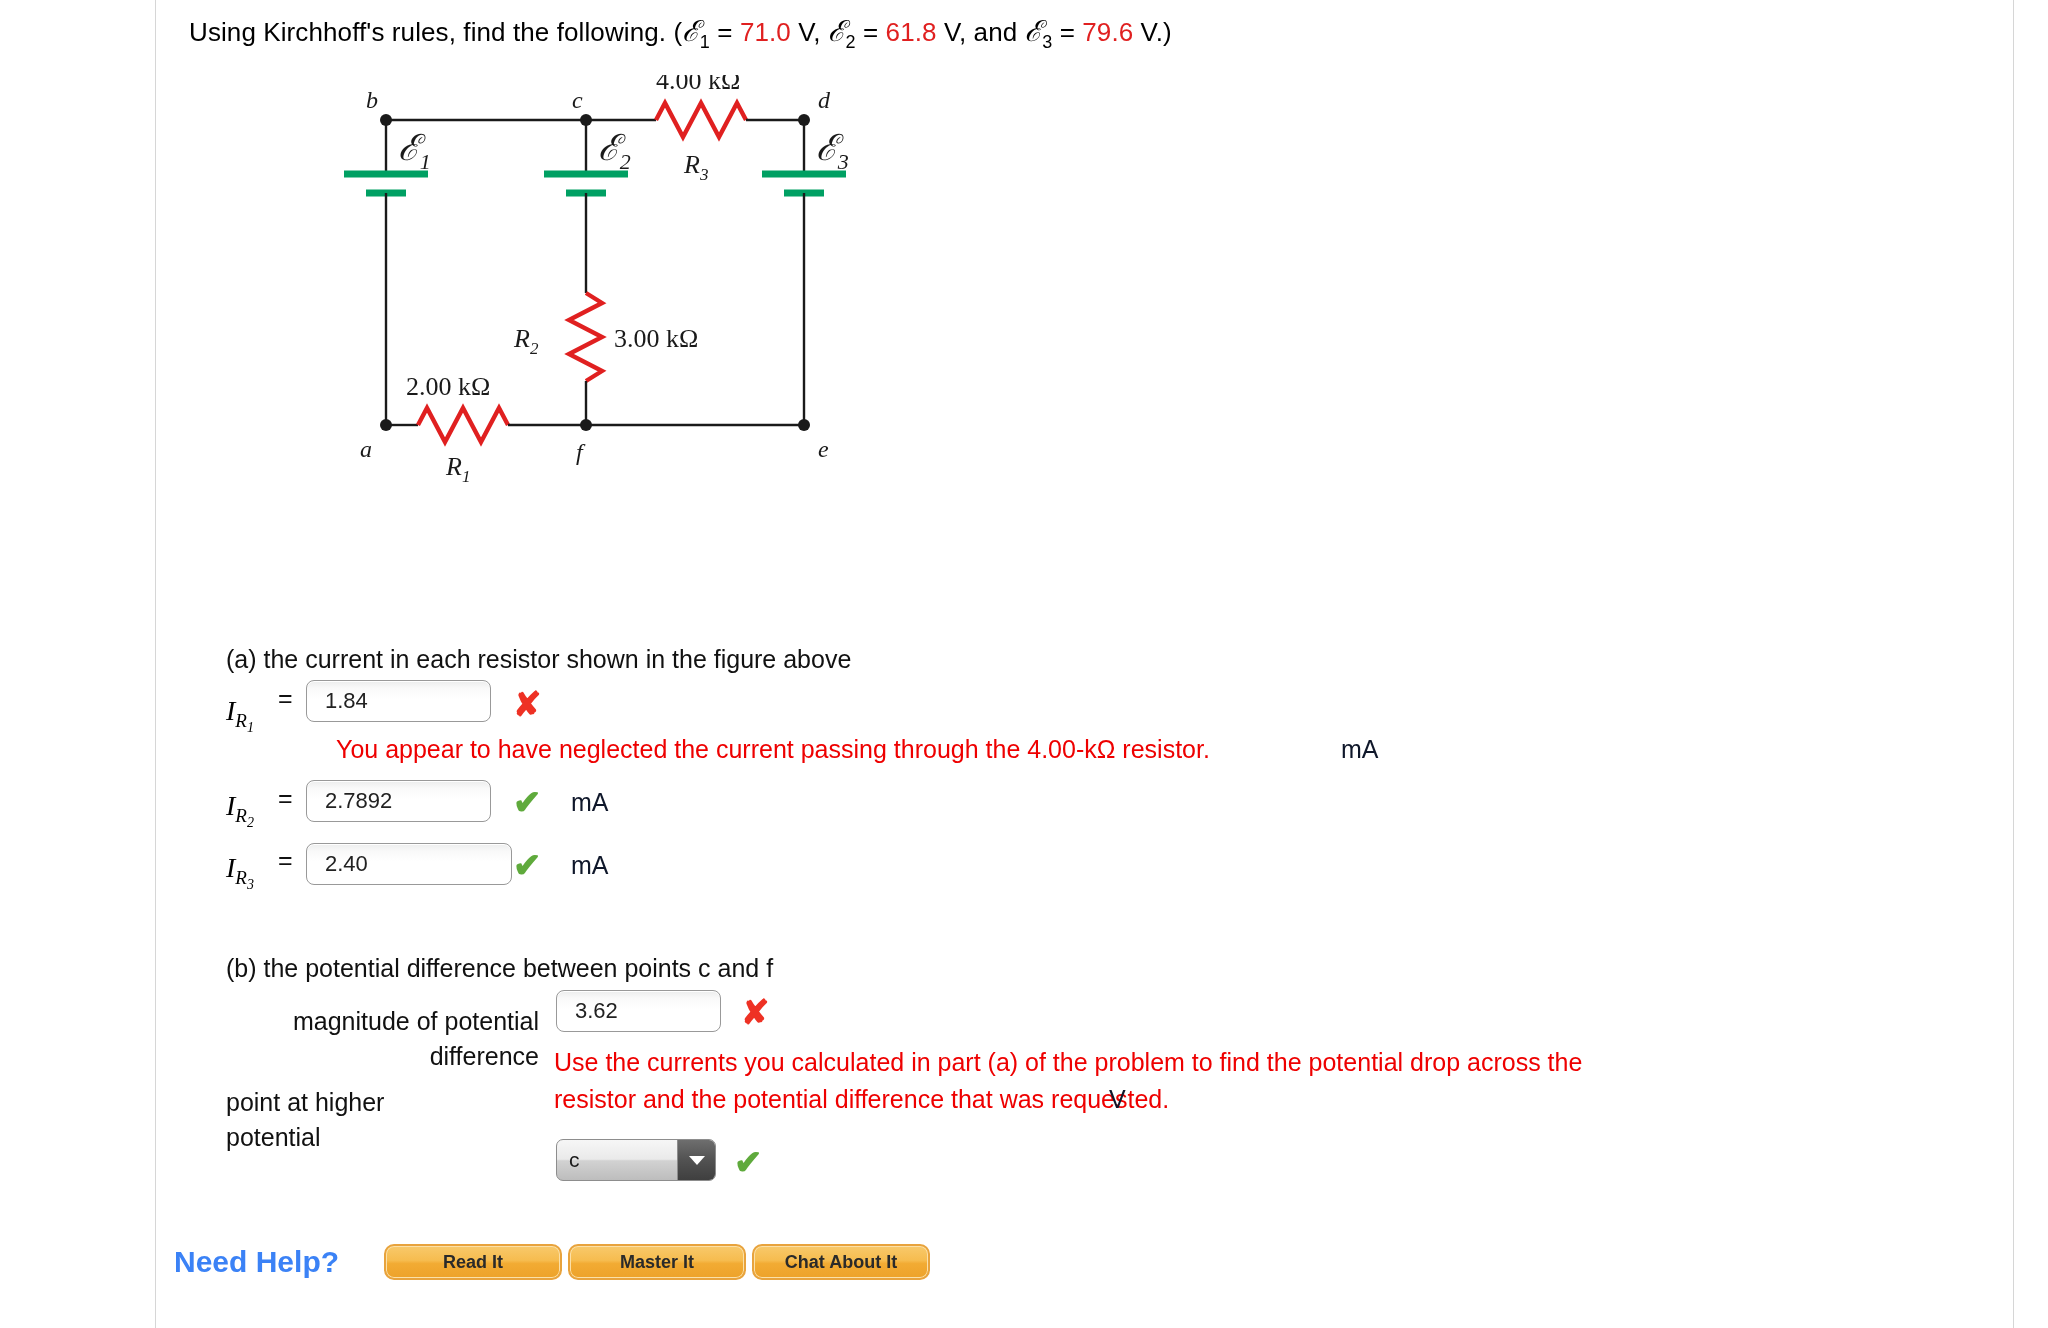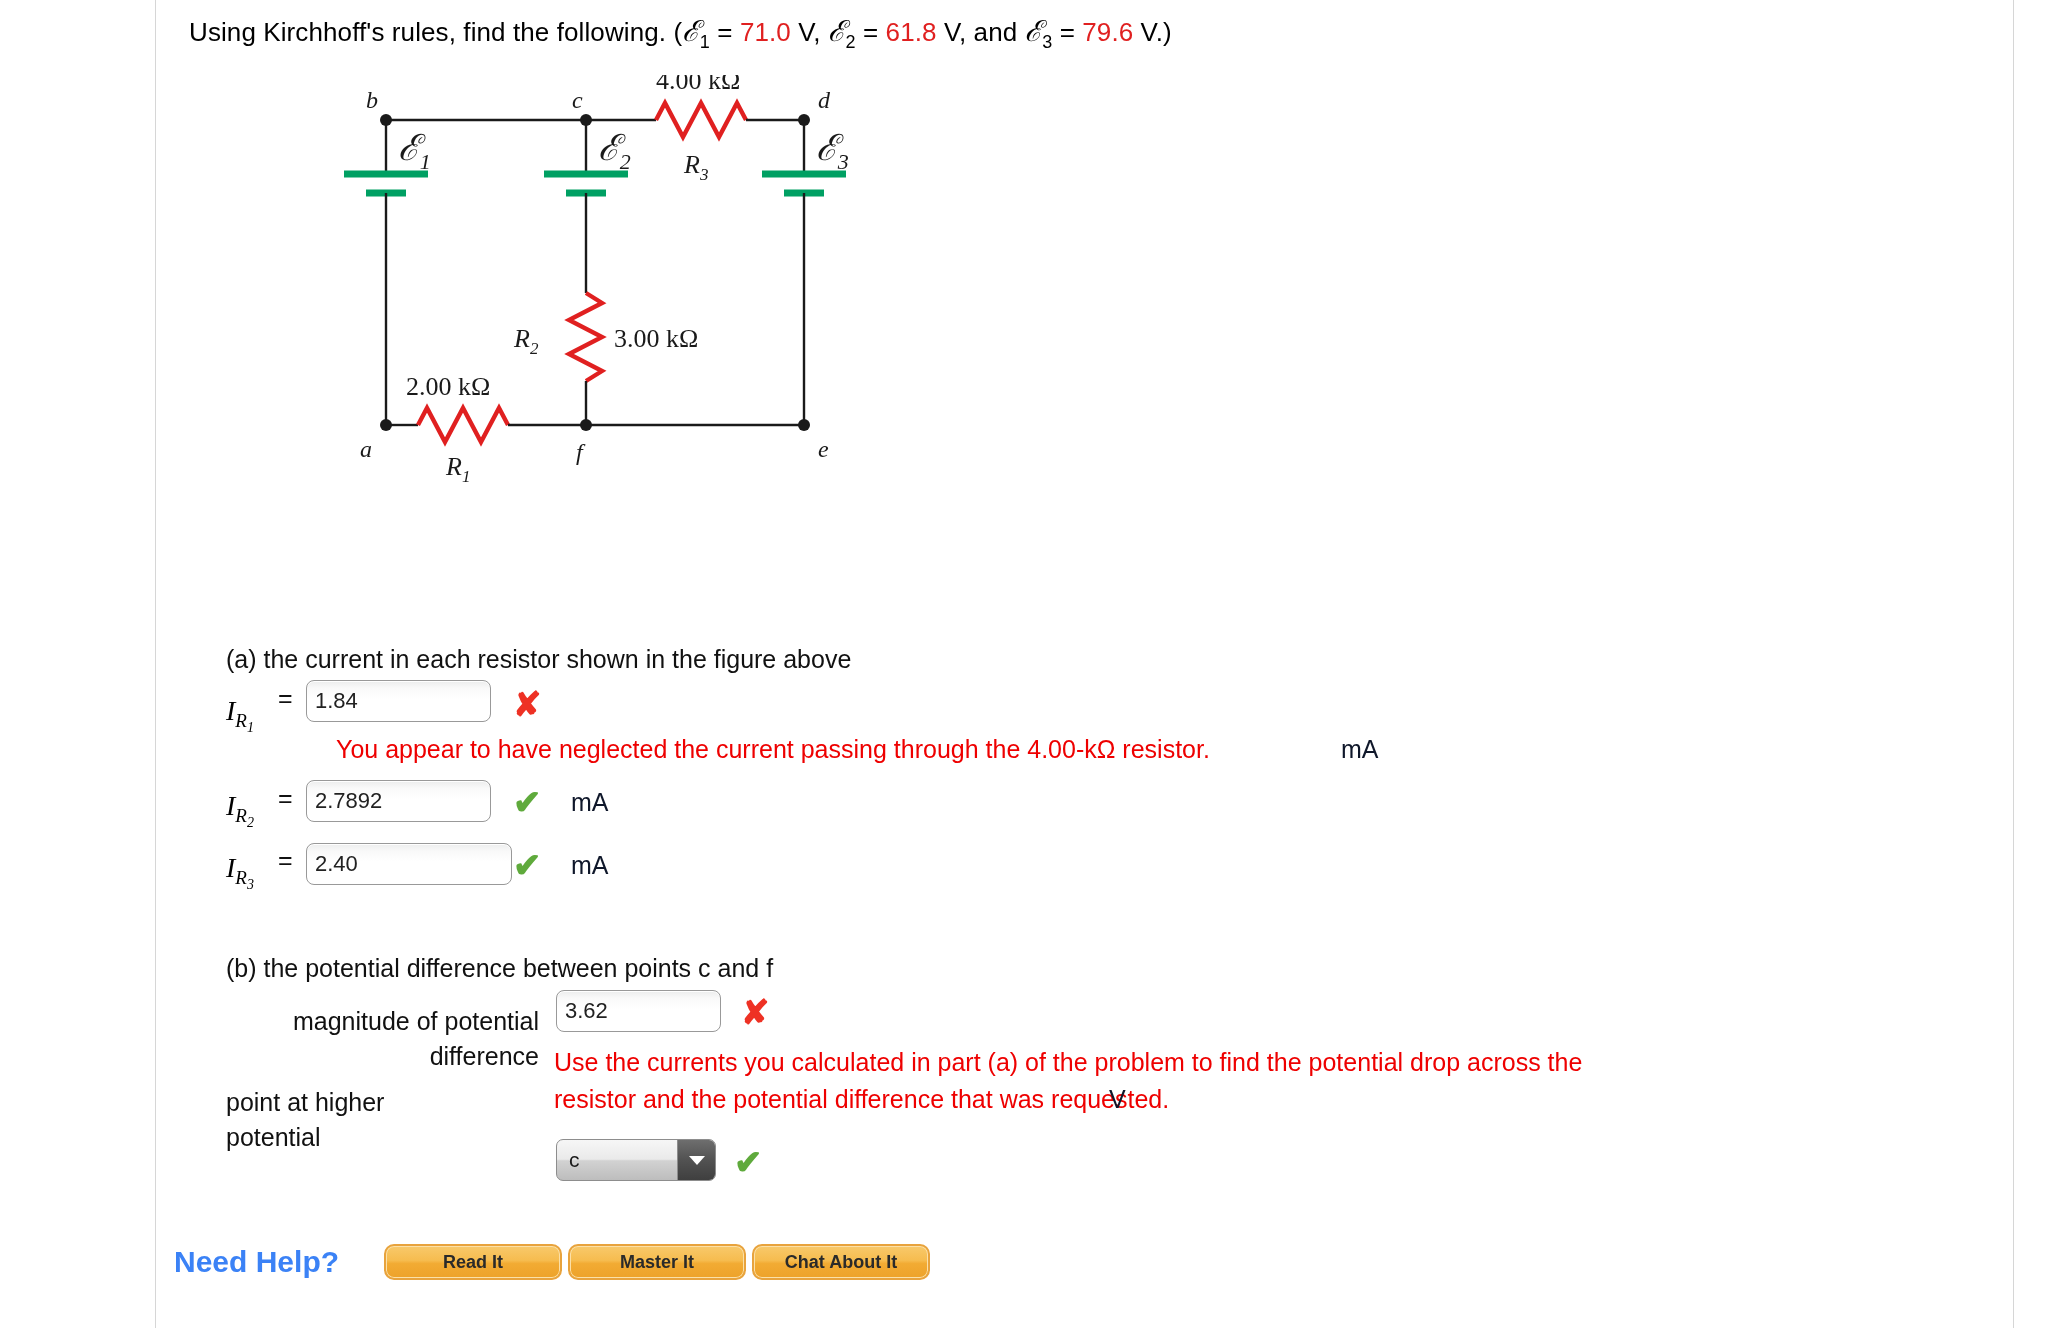--- a/index.html
+++ b/index.html
@@ -36,21 +36,21 @@
   .ibox {
     position:absolute;
     height:42px;
     border:1px solid #999;
     border-radius:8px;
     background:linear-gradient(to bottom,#eceded 0%,#f9f9f9 18%,#ffffff 45%,#ffffff 100%);
     box-shadow: inset 0 1px 0 #fff;
     font-family:"Liberation Sans", sans-serif;
     font-size:22px;
     color:#222;
-    padding:0 8px;
+    padding:0 18px;
     line-height:40px;
   }
 
   .mark { position:absolute; font-size:34px; font-weight:bold; line-height:1; }
   .mark.x  { color:#ee3124; }
   .mark.ok { color:#5faa3c; }
 
   .unit { position:absolute; font-size:25px; color:#0f172a; }
   .errmsg { position:absolute; font-size:25px; color:#ee0000; }
 

